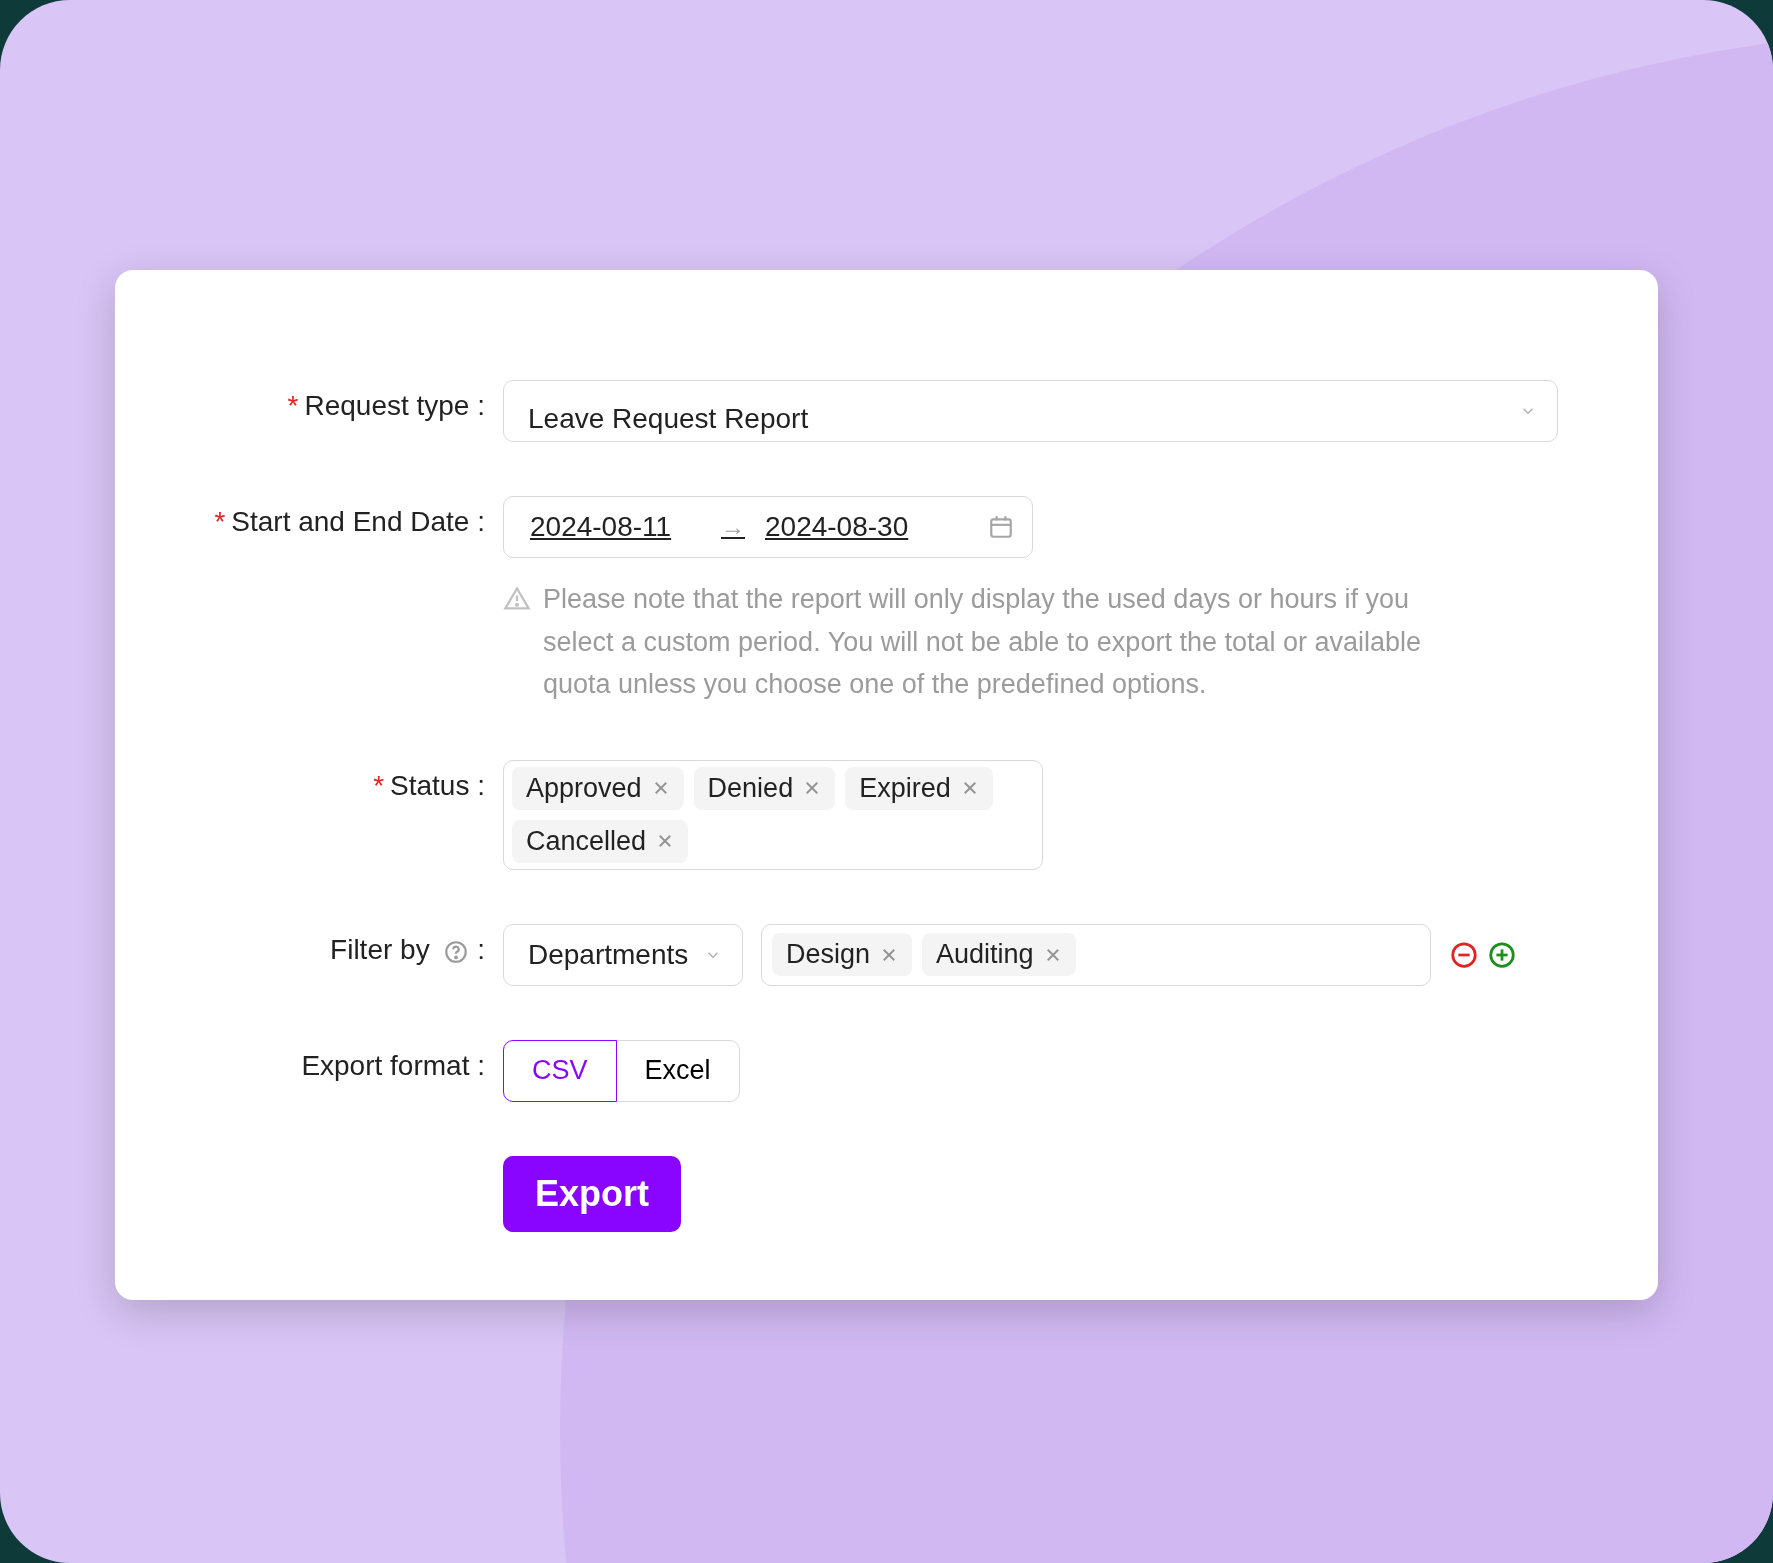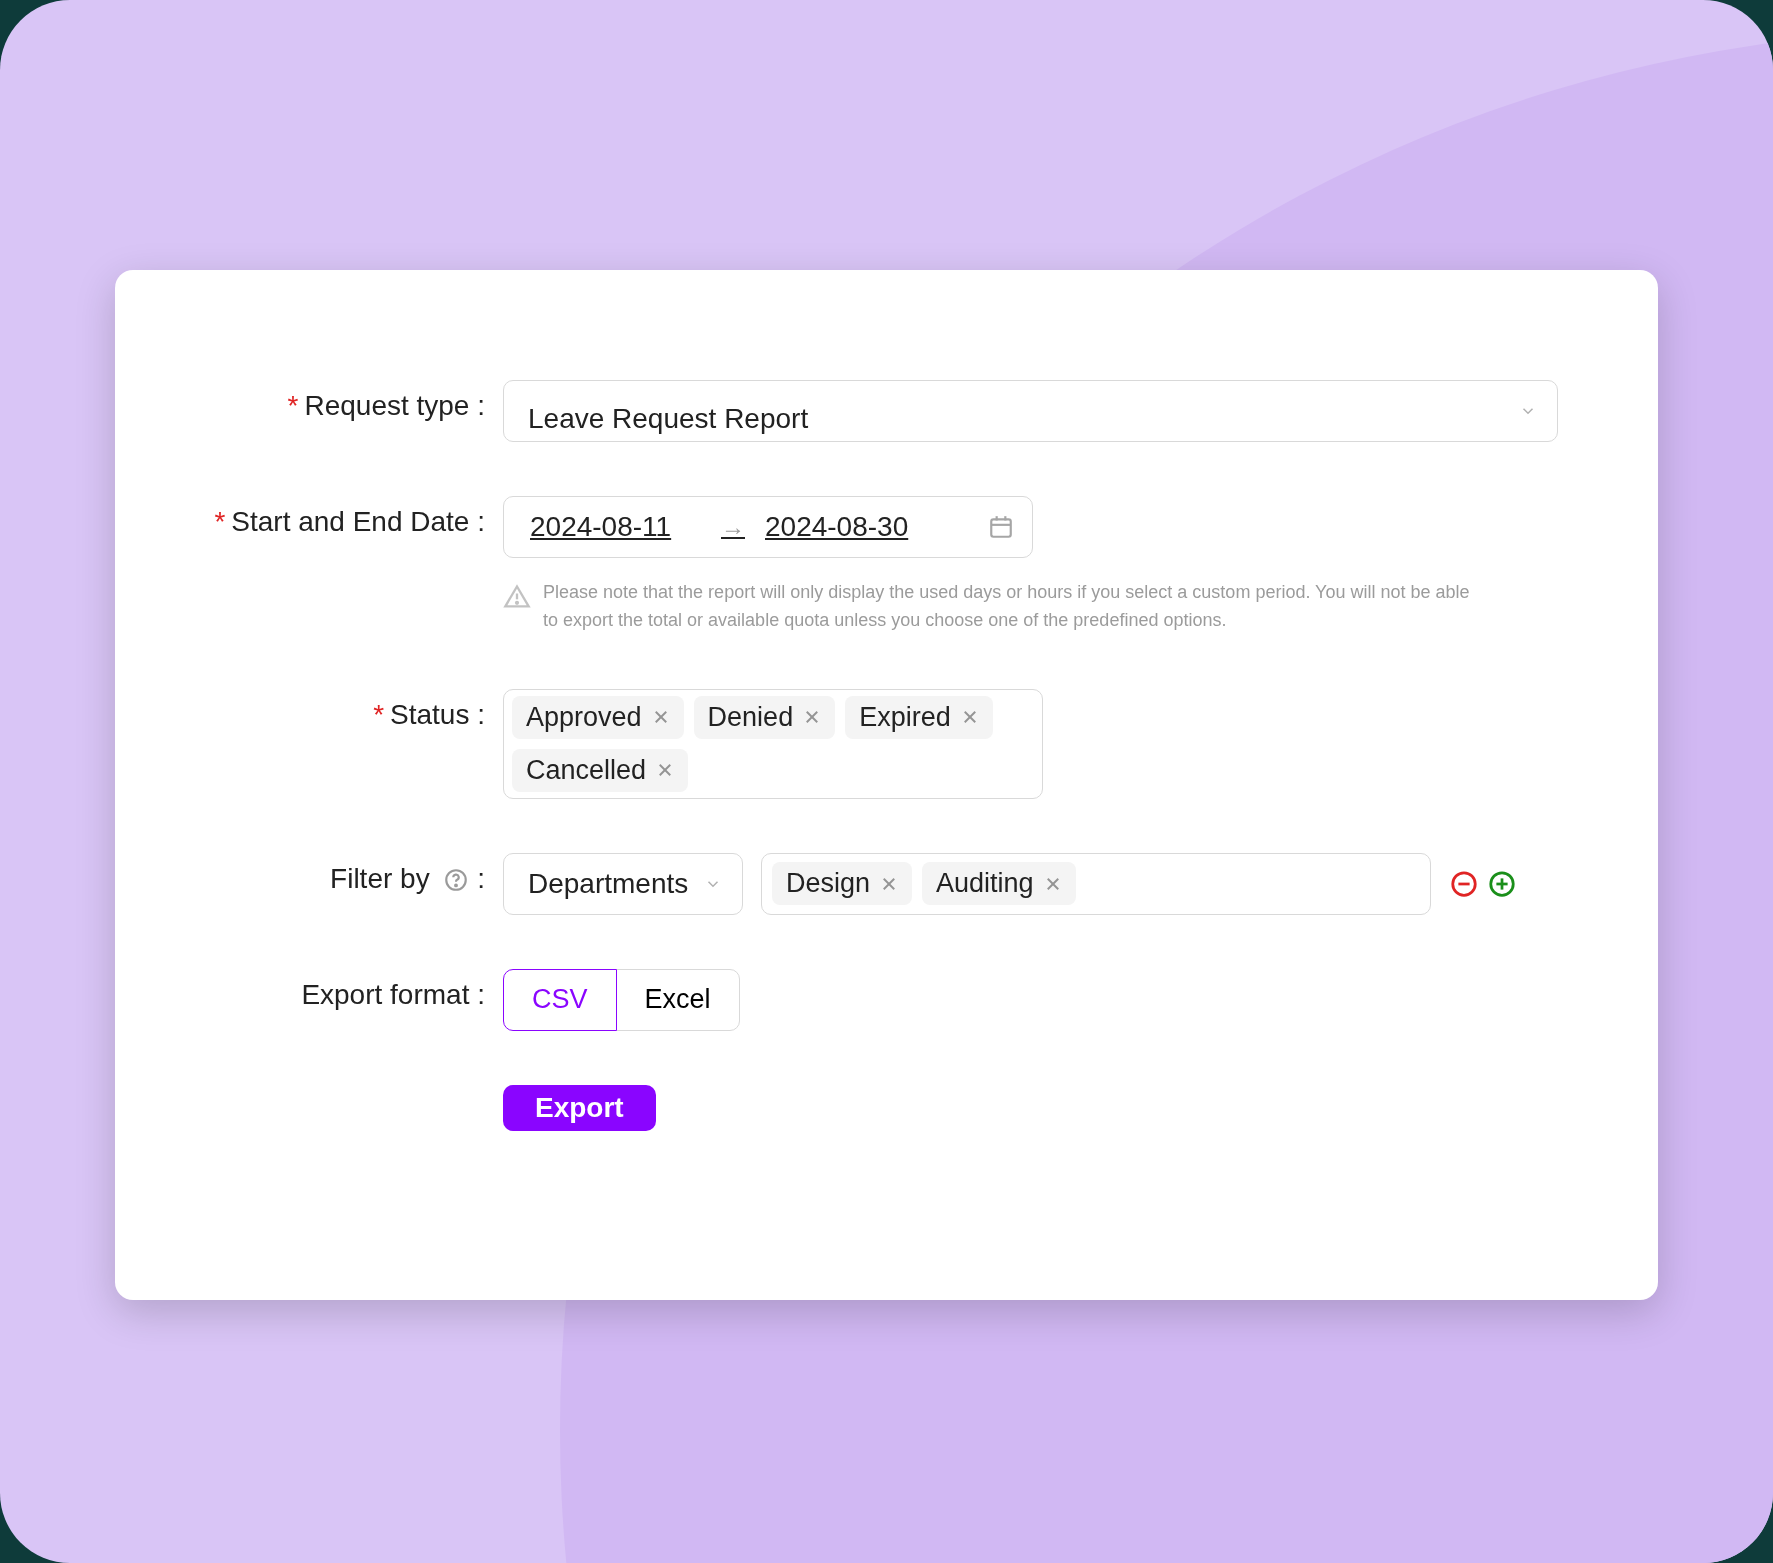--- a/index.html
+++ b/index.html
@@ -106,21 +106,21 @@
   .date-range input{
     border:none;outline:none;font:inherit;color:var(--txt);
     width:175px;background:transparent;
   }
   .arrow-sep{color:var(--muted);font-size:24px;}
   .calicon{width:26px;height:26px;opacity:.4;margin-left:auto;}
   .helper{
     display:flex;
     gap:12px;
     color:var(--muted);
-    font-size:18px;
+    font-size:27px;
     line-height:1.58;
     margin-top:20px;
     max-width:978px;
   }
   .helper .warn{flex-shrink:0;width:28px;height:28px;opacity:.6;margin-top:5px;}
   .multiselect{
     min-height:62px;
     padding:6px 8px;
     display:flex;
     flex-wrap:wrap;
@@ -185,23 +185,23 @@
     background:#fff;
   }
   .radio-btn:first-child{border-top-left-radius:10px;border-bottom-left-radius:10px;}
   .radio-btn:last-child{border-top-right-radius:10px;border-bottom-right-radius:10px;margin-left:-1px;}
   .radio-btn.selected{border-color:var(--accent);color:var(--accent);z-index:1;position:relative;}
   .export-btn{
     background:var(--accent);
     color:#fff;
     border:none;
     border-radius:10px;
-    height:46px;
+    height:76px;
     padding:0 32px;
-    font-size:28px;
+    font-size:36px;
     font-weight:600;
     cursor:pointer;
   }
   .q-icon{
     display:inline-flex;width:26px;height:26px;vertical-align:middle;
     opacity:.45;margin-left:6px;
   }
   .q-icon svg{width:100%;height:100%;}
 </style>
 </head>

